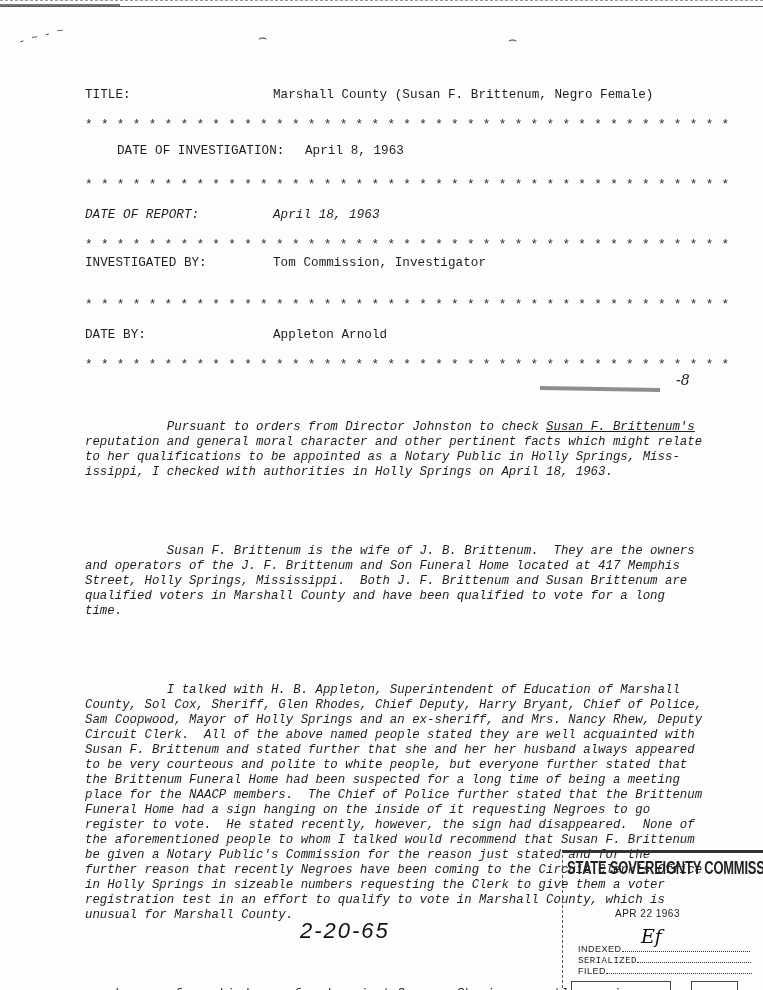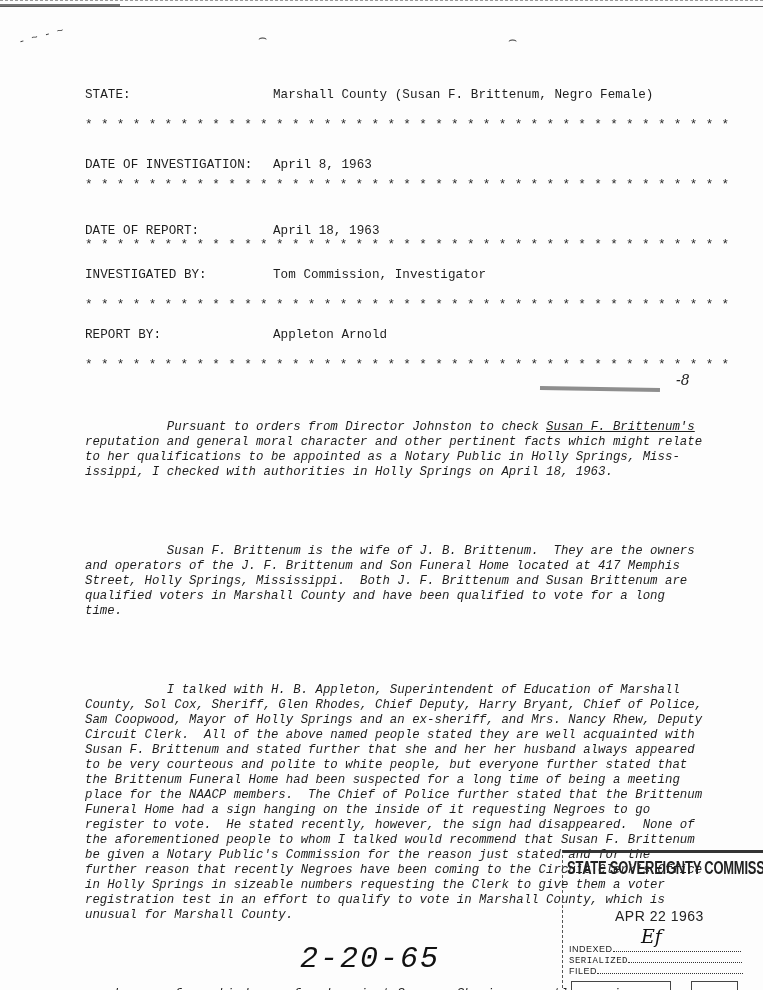--- a/index.html
+++ b/index.html
@@ -32,78 +32,78 @@
   .para { margin: 4px 0 15px 0; font-style: italic; }
   .underlined { text-decoration: underline; }
   .strike-mark {
     position: absolute; left: 540px; top: 387px; width: 120px; height: 4px;
     background: #333; opacity: 0.55; transform: rotate(1deg);
   }
   .initial-mark {
     position: absolute; left: 676px; top: 372px; font-size: 14px; font-family: "DejaVu Serif", serif; font-style: italic; color: #222;
   }
   .handwritten-date {
-    position: absolute; left: 300px; top: 942px; font-family: Liberation Mono, monospace; font-style: italic;
-    font-size: 30px; color: #111; letter-spacing: 2px;
+    position: absolute; left: 300px; top: 918px; font-family: Liberation Sans, sans-serif; font-style: italic;
+    font-size: 22px; color: #111; letter-spacing: 2px;
   }
   .stamp {
     position: absolute; left: 562px; top: 850px; width: 201px; height: 140px;
     border-top: 3px solid #333; border-left: 1px dashed #555; border-right: 3px solid #333;
     font-family: "Liberation Sans", sans-serif; color: #222;
   }
   .stamp-title {
     position: absolute; left: 4px; top: 5px; font-size: 18px; letter-spacing: -0.3px;
     transform: scaleX(0.72); transform-origin: left top; white-space: nowrap; font-weight: bold;
   }
-  .stamp-date { position: absolute; left: 52px; top: 55px; font-size: 14px; letter-spacing: 0.5px; }
+  .stamp-date { position: absolute; left: 52px; top: 55px; font-size: 10px; letter-spacing: 0.5px; }
   .stamp-line {
-    position: absolute; left: 6px; font-size: 9px; letter-spacing: 0.5px; white-space: nowrap;
+    position: absolute; left: 15px; font-size: 9px; letter-spacing: 0.5px; white-space: nowrap;
   }
   .stamp-dots { display: inline-block; border-bottom: 1px dotted #333; height: 8px; }
   .stamp-box { position: absolute; top: 128px; height: 14px; border: 1px solid #444; }
   .stamp-sig {
     position: absolute; left: 78px; top: 72px; font-family: "DejaVu Serif", serif; font-style: italic;
     font-size: 19px; color: #111;
   }
 </style>
 </head>
 <body>
 
 <div class="top-rule"></div>
 <div class="top-rule-dark"></div>
 <div class="scan-mark" style="left:18px;top:30px;transform:rotate(-15deg);font-size:11px;">- ~ - ~</div>
 <div class="scan-mark" style="left:258px;top:30px;">⌢</div>
 <div class="scan-mark" style="left:508px;top:32px;">⌢</div>
 
 <div class="field-row" style="top:88px;">
-  <span class="field-label">STATE:</span>
+  <span class="field-label">TITLE:</span>
   <span class="field-value">Marshall County (Susan F. Brittenum, Negro Female)</span>
 </div>
 <div class="stars" style="top:118px;">* * * * * * * * * * * * * * * * * * * * * * * * * * * * * * * * * * * * * * * * *</div>
 
-<div class="field-row" style="top:158px;">
+<div class="field-row" style="top:144px;margin-left:32px;">
   <span class="field-label">DATE OF INVESTIGATION:</span>
   <span class="field-value">April 8, 1963</span>
 </div>
 <div class="stars" style="top:178px;">* * * * * * * * * * * * * * * * * * * * * * * * * * * * * * * * * * * * * * * * *</div>
 
-<div class="field-row" style="top:224px;">
+<div class="field-row" style="top:208px;font-style:italic;">
   <span class="field-label">DATE OF REPORT:</span>
   <span class="field-value">April 18, 1963</span>
 </div>
 <div class="stars" style="top:238px;">* * * * * * * * * * * * * * * * * * * * * * * * * * * * * * * * * * * * * * * * *</div>
 
-<div class="field-row" style="top:268px;">
+<div class="field-row" style="top:256px;">
   <span class="field-label">INVESTIGATED BY:</span>
   <span class="field-value">Tom Commission, Investigator</span>
 </div>
 <div class="stars" style="top:298px;">* * * * * * * * * * * * * * * * * * * * * * * * * * * * * * * * * * * * * * * * *</div>
 
 <div class="field-row" style="top:328px;">
-  <span class="field-label">REPORT BY:</span>
+  <span class="field-label">DATE BY:</span>
   <span class="field-value">Appleton Arnold</span>
 </div>
 <div class="stars" style="top:358px;">* * * * * * * * * * * * * * * * * * * * * * * * * * * * * * * * * * * * * * * * *</div>
 
 <div class="body-text" style="top:386px;">
   <div class="para"><div><span>           Pursuant to orders from Director Johnston to check </span><span class="underlined">Susan F. Brittenum's</span></div><div>reputation and general moral character and other pertinent facts which might relate</div><div>to her qualifications to be appointed as a Notary Public in Holly Springs, Miss-</div><div>issippi, I checked with authorities in Holly Springs on April 18, 1963.</div></div>
 
   <div class="para"><div>           Susan F. Brittenum is the wife of J. B. Brittenum.  They are the owners</div><div>and operators of the J. F. Brittenum and Son Funeral Home located at 417 Memphis</div><div>Street, Holly Springs, Mississippi.  Both J. F. Brittenum and Susan Brittenum are</div><div>qualified voters in Marshall County and have been qualified to vote for a long</div><div>time.</div></div>
 
   <div class="para"><div>           I talked with H. B. Appleton, Superintendent of Education of Marshall</div><div>County, Sol Cox, Sheriff, Glen Rhodes, Chief Deputy, Harry Bryant, Chief of Police,</div><div>Sam Coopwood, Mayor of Holly Springs and an ex-sheriff, and Mrs. Nancy Rhew, Deputy</div><div>Circuit Clerk.  All of the above named people stated they are well acquainted with</div><div>Susan F. Brittenum and stated further that she and her her husband always appeared</div><div>to be very courteous and polite to white people, but everyone further stated that</div><div>the Brittenum Funeral Home had been suspected for a long time of being a meeting</div><div>place for the NAACP members.  The Chief of Police further stated that the Brittenum</div><div>Funeral Home had a sign hanging on the inside of it requesting Negroes to go</div><div>register to vote.  He stated recently, however, the sign had disappeared.  None of</div><div>the aforementioned people to whom I talked would recommend that Susan F. Brittenum</div><div>be given a Notary Public's Commission for the reason just stated and for the</div><div>further reason that recently Negroes have been coming to the Circuit Clerk's Office</div><div>in Holly Springs in sizeable numbers requesting the Clerk to give them a voter</div><div>registration test in an effort to qualify to vote in Marshall County, which is</div><div>unusual for Marshall County.</div></div>

